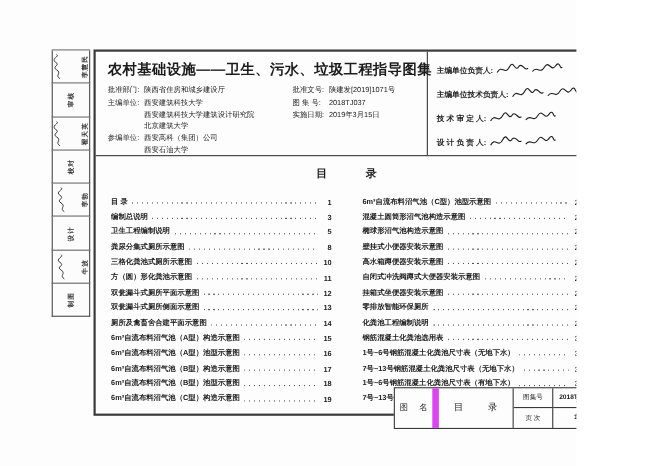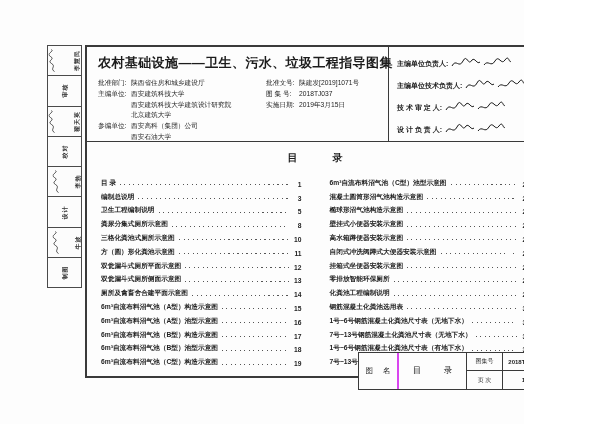--- a/index.html
+++ b/index.html
@@ -50,21 +50,21 @@
     flex:1;height:1px;margin:0 3px 2.5px 4px;
     background-image:repeating-linear-gradient(90deg,#555 0,#555 1px,transparent 1px,transparent 4.5px);
   }
   .toc-page{min-width:10px;text-align:right;}
   
   .title-block{
     position:absolute;left:358px;top:352px;width:187px;height:38px;
     border:1.5px solid #3a3a3a;background:#fdfdfd;display:flex;box-sizing:border-box;z-index:2;
   }
   .tb-cell{display:flex;align-items:center;justify-content:center;box-sizing:border-box;}
-  .tb-name-label{width:40px;border-right:2px solid #d946ef;font-size:7.5px;letter-spacing:4px;padding-left:4px;}
+  .tb-name-label{width:40px;border-right:6px solid #d946ef;font-size:7.5px;letter-spacing:4px;padding-left:4px;}
   .tb-name-value{width:68px;border-right:1px solid #3a3a3a;font-size:8.5px;letter-spacing:10px;padding-left:10px;}
   .tb-right{flex:1;display:grid;grid-template-columns:36px 1fr;grid-template-rows:1fr 1fr;}
   .tb-right .tb-cell{font-size:6px;}
   .tb-atlas-label{border-right:1px solid #3a3a3a;border-bottom:1px solid #3a3a3a;}
   .tb-atlas-value{border-bottom:1px solid #3a3a3a;font-weight:bold;}
   .tb-page-label{border-right:1px solid #3a3a3a;}
   .tb-page-value{font-weight:bold;font-size:7px;}
   svg{display:block;}
 </style>
 </head>

